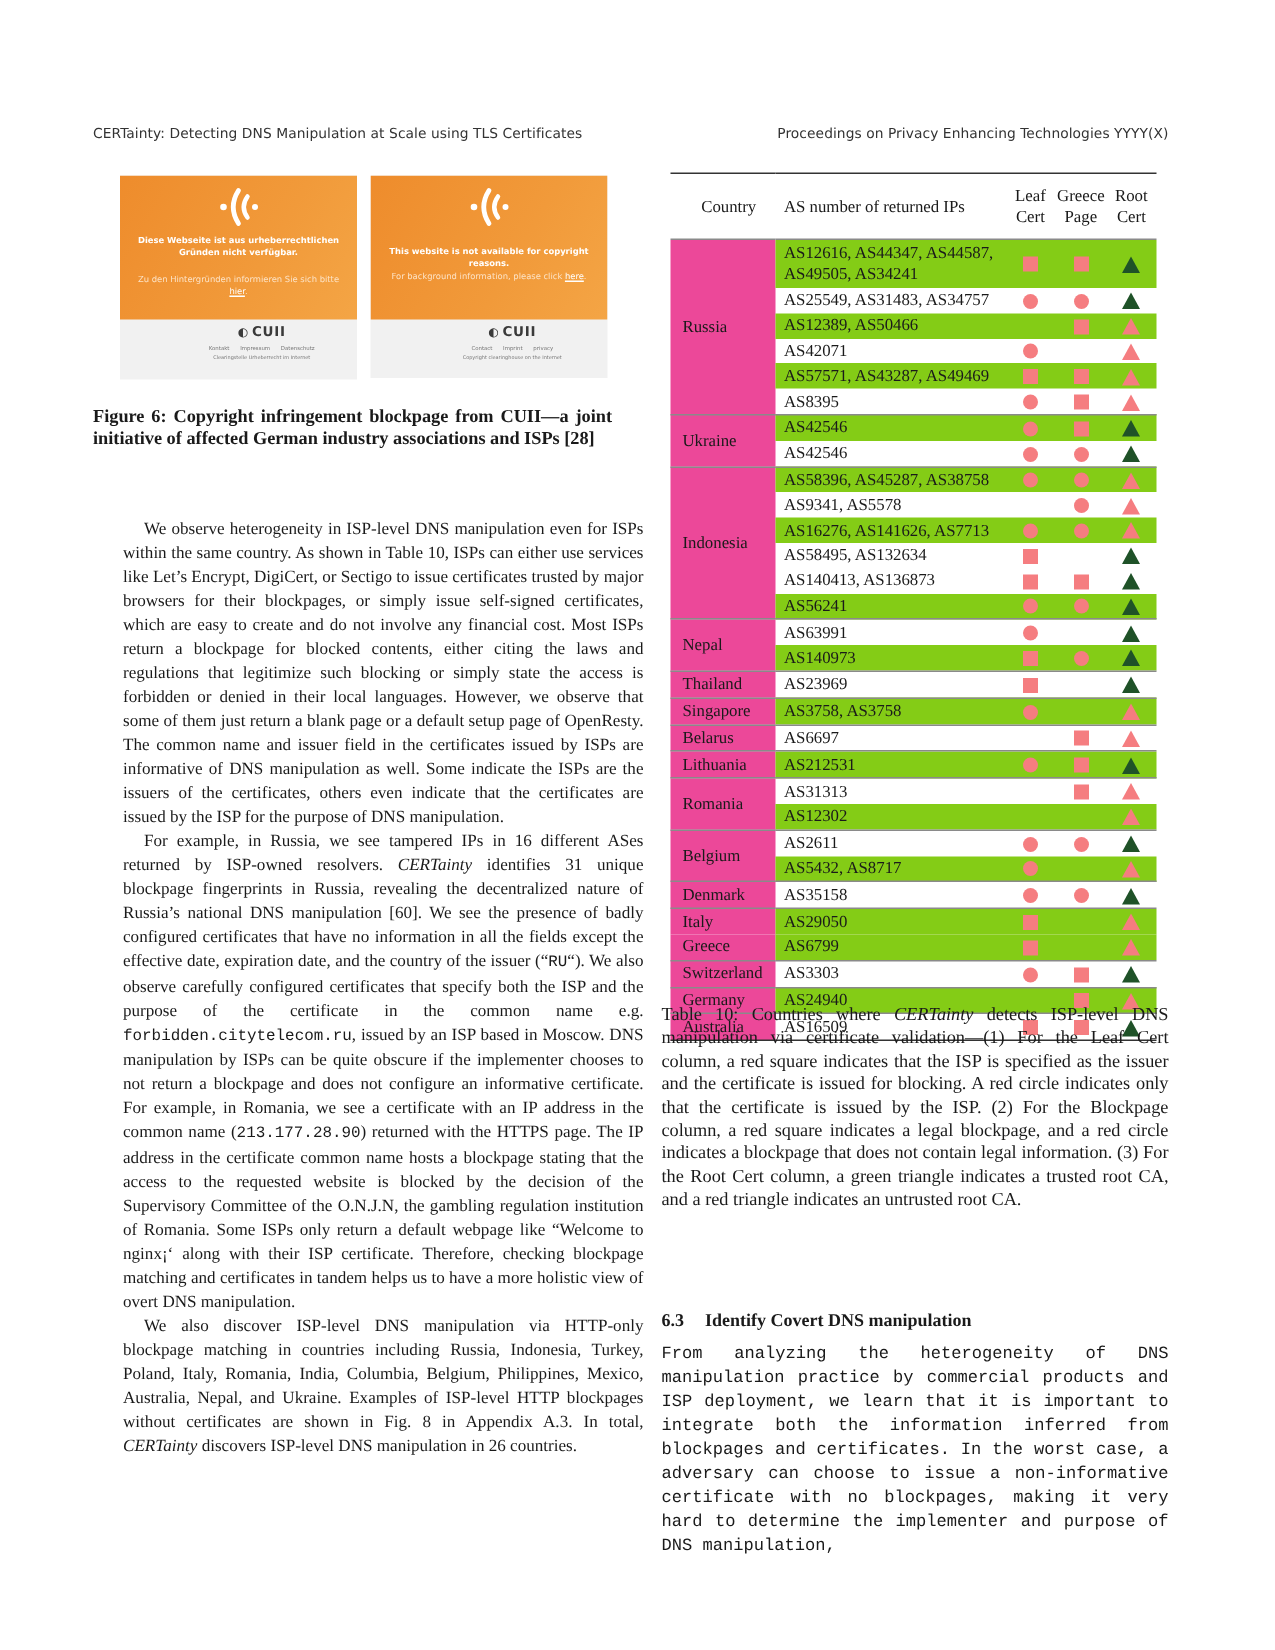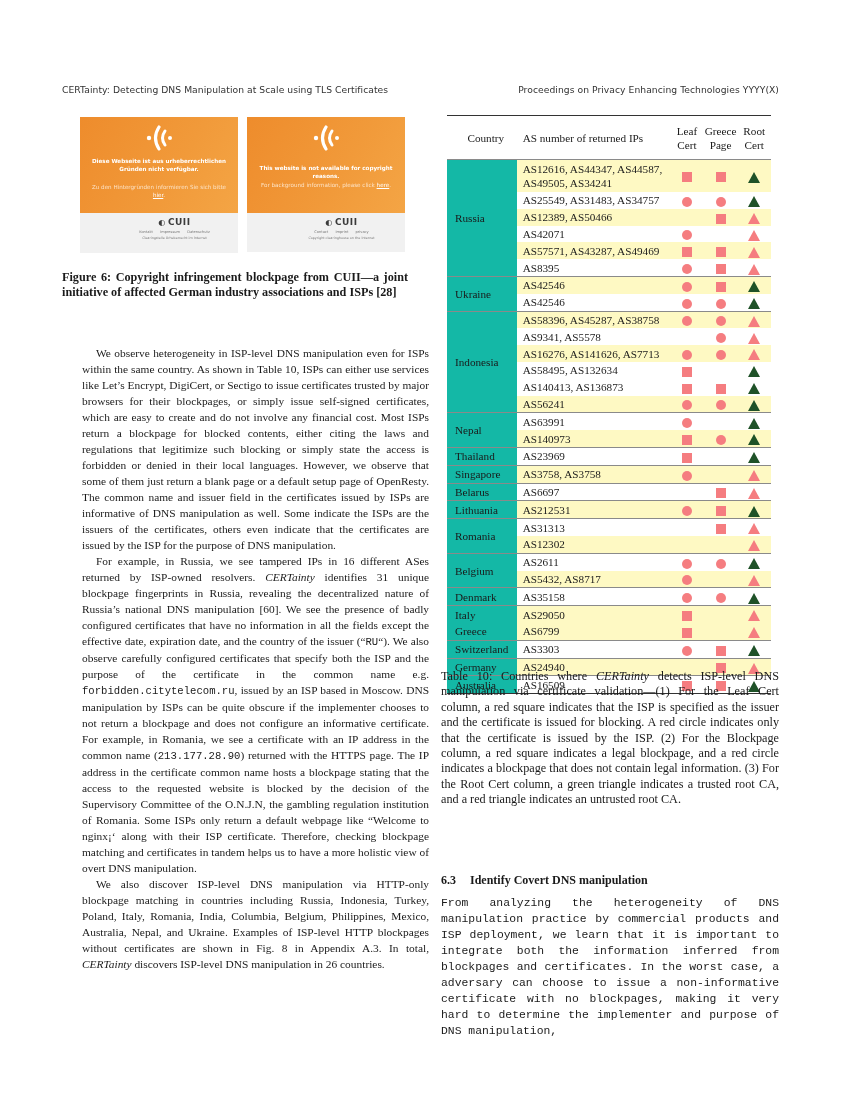--- a/index.html
+++ b/index.html
@@ -39,26 +39,26 @@
                text-align: justify; hyphens: auto; margin-left: 20px; }
   .left-body p { margin: 0; text-indent: 14px; }
   .mono { font-family: "Liberation Mono", "DejaVu Sans Mono", monospace; font-size: 10.6px; }
 
   
   .tbl-wrap { position: absolute; left: 447px; top: 115px; width: 324px; }
   table.t10 { border-collapse: collapse; width: 100%; font-size: 11.2px; }
   table.t10 th { font-weight: normal; text-align: left; padding: 0 0 0 0; vertical-align: middle; line-height: 14px; }
   table.t10 thead tr { border-top: 1.6px solid #333; border-bottom: 1.2px solid #777; height: 44px; }
   table.t10 td { padding: 0; height: 16.8px; line-height: 14px; vertical-align: middle; }
-  table.t10 td.cty { padding-left: 8px; width: 62px; background: #14b8a6; }
+  table.t10 td.cty { padding-left: 8px; width: 62px; background: #ec4899; }
   table.t10 th.cty { padding-left: 8px; text-align: center; }
   table.t10 td.as { padding-left: 6px; width: 152px; }
   table.t10 th.as { padding-left: 6px; }
   table.t10 td.sym, table.t10 th.sym { text-align: center; width: 34px; }
-  tr.shade td.as, tr.shade td.sym { background: #fef9c3; margin-left: 48px; }
+  tr.shade td.as, tr.shade td.sym { background: #84cc16; margin-left: 48px; }
   tr.gstart td { border-top: 1.2px solid #8a8a8a; }
   tr.tall td { height: 32px; }
   table.t10 tbody tr:last-child td { border-bottom: 1.6px solid #333; }
   .sym-i { display: inline-block; vertical-align: middle; }
   .sq { width: 10px; height: 10px; background: #f57d80; }
   .ci { width: 10px; height: 10px; border-radius: 50%; background: #f57d80; }
   .tri-g { width: 0; height: 0; border-left: 6px solid transparent; border-right: 6px solid transparent; border-bottom: 11px solid #1f5228; }
   .tri-r { width: 0; height: 0; border-left: 6px solid transparent; border-right: 6px solid transparent; border-bottom: 11px solid #f57d80; }
 
   .t10-caption { position: absolute; left: 441px; top: 669px; width: 338px; font-weight: normal; font-size: 12.2px;

